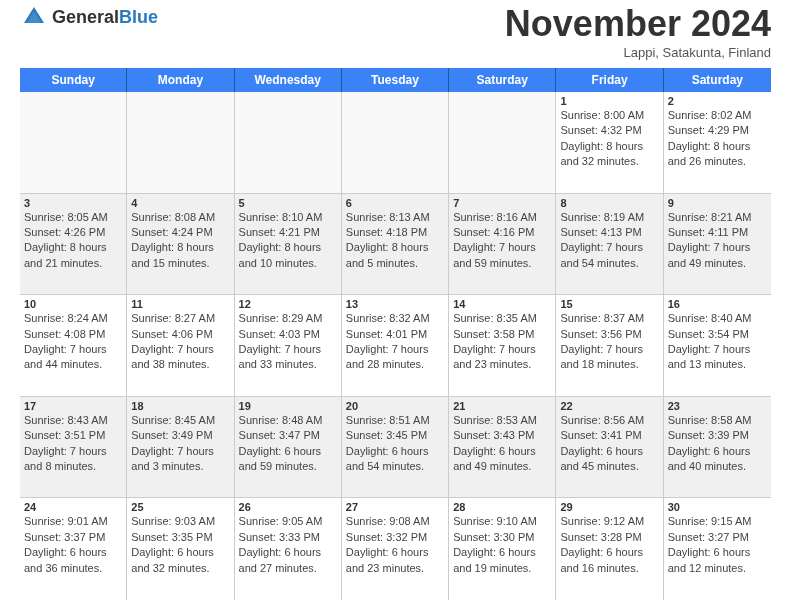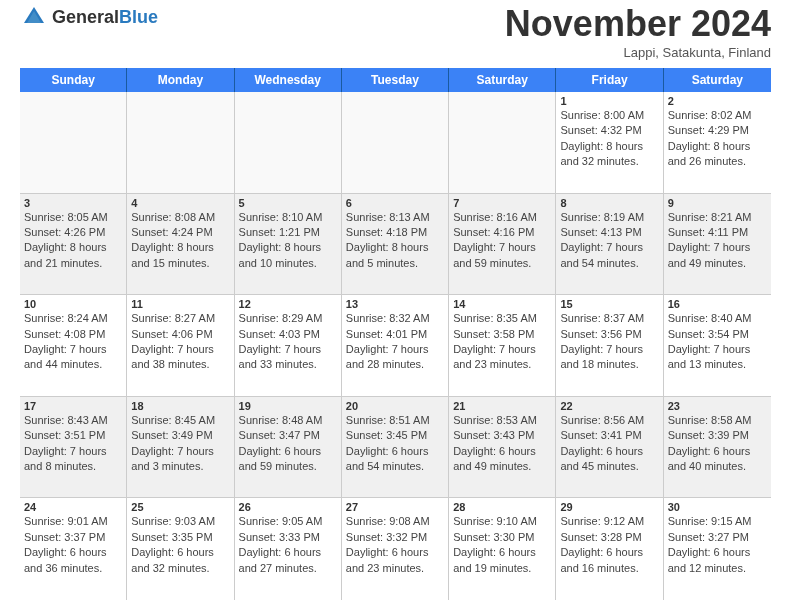--- a/index.html
+++ b/index.html
@@ -170,21 +170,21 @@
           <div class="cal-cell shaded">
             <span class="day-num">4</span>
             <div class="day-info" style="white-space: pre-line;">Sunrise: 8:08 AM
 Sunset: 4:24 PM
 Daylight: 8 hours
 and 15 minutes.</div>
           </div>
           <div class="cal-cell shaded">
             <span class="day-num">5</span>
             <div class="day-info" style="white-space: pre-line;">Sunrise: 8:10 AM
-Sunset: 1:21 PM
+Sunset: 4:21 PM
 Daylight: 8 hours
 and 10 minutes.</div>
           </div>
           <div class="cal-cell shaded">
             <span class="day-num">6</span>
             <div class="day-info" style="white-space: pre-line;">Sunrise: 8:13 AM
 Sunset: 4:18 PM
 Daylight: 8 hours
 and 5 minutes.</div>
           </div>

